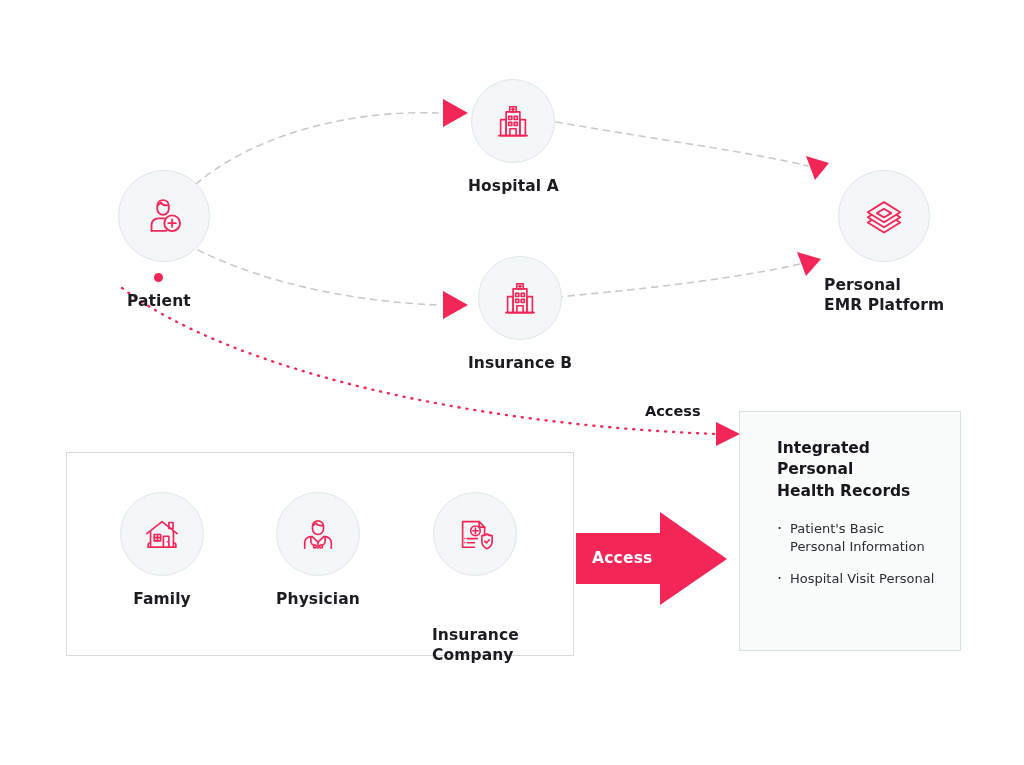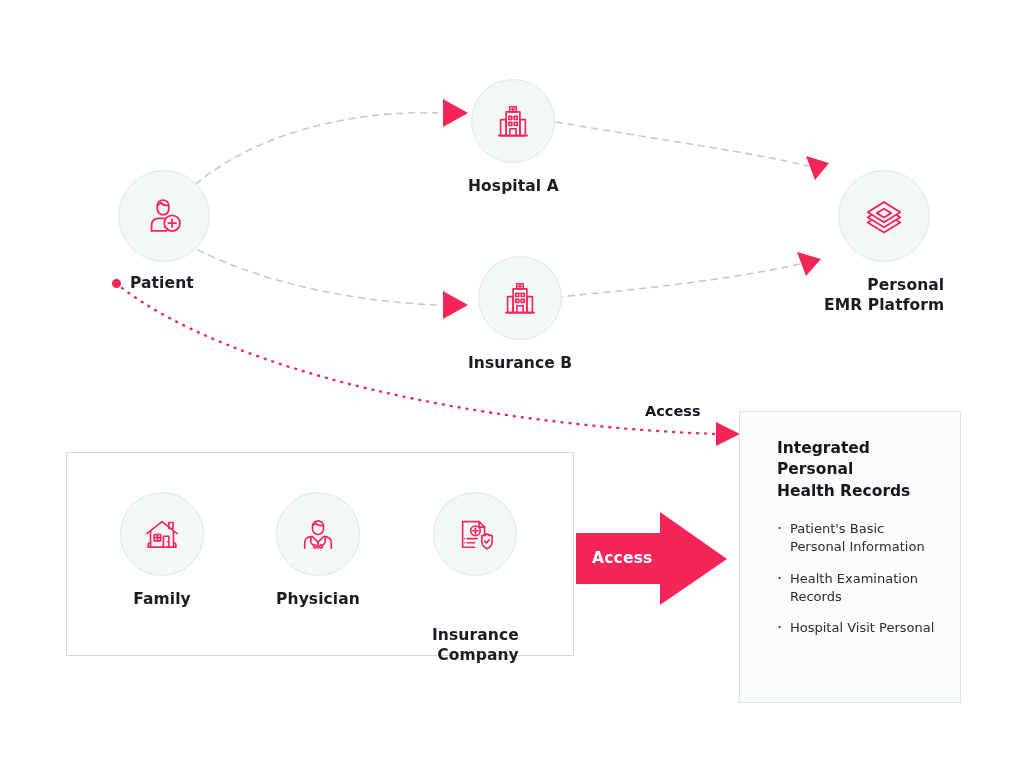--- a/index.html
+++ b/index.html
@@ -45,21 +45,21 @@
     justify-content: center;
     box-sizing: border-box;
   }
   .circle.big { width: 92px; height: 92px; }
   .circle.mid { width: 84px; height: 84px; }
   .node-label {
     margin-top: 13px;
     font-size: 15.5px;
     font-weight: 700;
     letter-spacing: .1px;
-    text-align: right;
+    text-align: left;
     line-height: 1.32;
     color: #1b1b22;
     white-space: pre-line;
   }
 
   
   .patient-label-row {
     position: absolute;
     display: flex;
     align-items: center;
@@ -84,21 +84,21 @@
     background: #ffffff;
     box-sizing: border-box;
   }
 
   
   .records-panel {
     position: absolute;
     left: 739px;
     top: 411px;
     width: 222px;
-    height: 292px;
+    height: 240px;
     background: #fafcfc;
     border: 1px solid #d7e3e8;
     box-sizing: border-box;
     padding: 26px 22px 0 37px;
   }
   .records-title {
     font-size: 15.5px;
     font-weight: 700;
     line-height: 1.38;
     color: #16161c;
@@ -176,21 +176,21 @@
           <path d="M17 13.5c0-3.6 2.6-6 6-6s6 2.4 6 6v3.2c0 3.3-2.7 6-6 6s-6-2.7-6-6z"></path>
           <path d="M17.4 12.6c1.4-.4 2.6-1.4 3.2-2.7.9 1.6 3.3 3 6 3.1.8 0 1.4-.1 2-.3"></path>
           <path d="M11 39.5v-6.2c0-3.8 3.1-6.9 6.9-6.9h7.2"></path>
           <path d="M11 39.5h15.5"></path>
           <circle cx="32.5" cy="31.5" r="8.2"></circle>
           <path d="M32.5 27.6v7.8M28.6 31.5h7.8"></path>
         </g>
       </svg>
     </div>
   </div>
-  <div class="patient-label-row" style="left:112px; top:273px;">
+  <div class="patient-label-row" style="left:127px; top:273px;flex-direction:column;">
     <span class="dot"></span>
     <span class="node-label">Patient</span>
   </div>
 
   <div class="node" style="left:468px; top:79px;">
     <div class="circle mid">
       <svg width="44" height="44" viewBox="0 0 48 48">
         <g fill="none" stroke="#f42658" stroke-width="1.8" stroke-linecap="round" stroke-linejoin="round">
           <rect x="16.5" y="14" width="15" height="26"></rect>
           <rect x="20.5" y="8.5" width="7" height="5.5"></rect>
@@ -307,18 +307,17 @@
     </div>
     <div class="node-label">Insurance
 Company</div>
   </div>
 
   <div class="records-panel">
     <div class="records-title">Integrated Personal
 Health Records</div>
     <ul class="records-list">
       <li>Patient's Basic Personal Information</li>
-      <li>Health Examination Records</li>
       <li>Hospital Visit Personal</li>
     </ul>
   </div>
 
 </div>
 
 </body></html>

